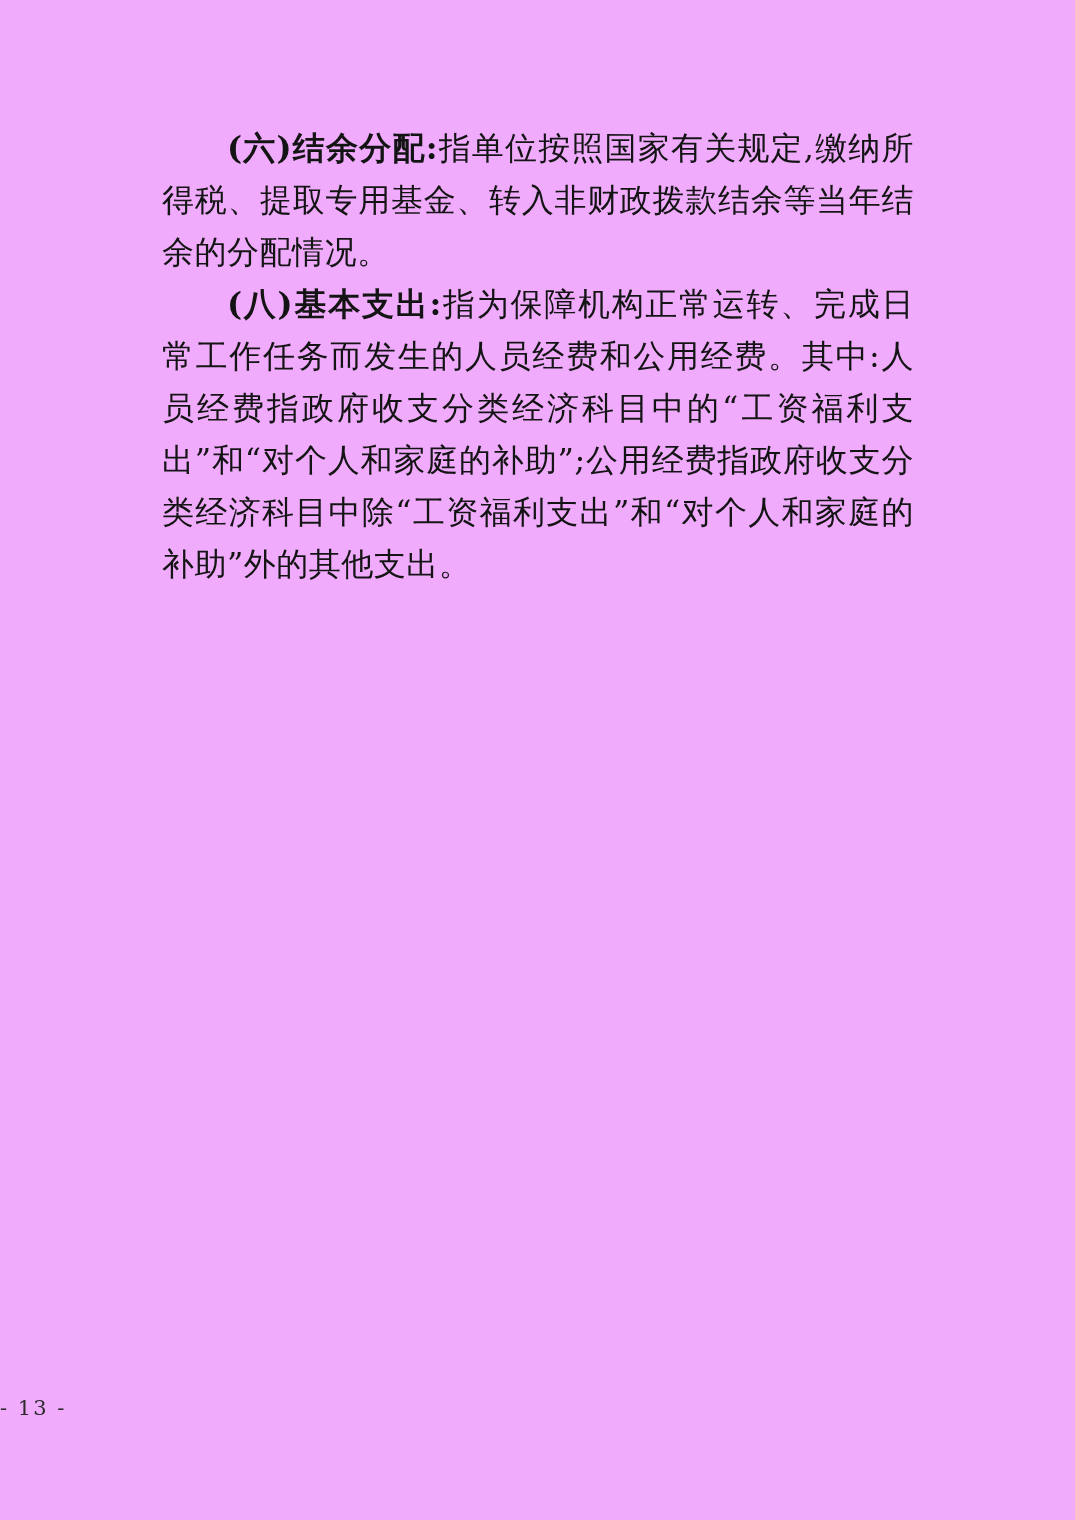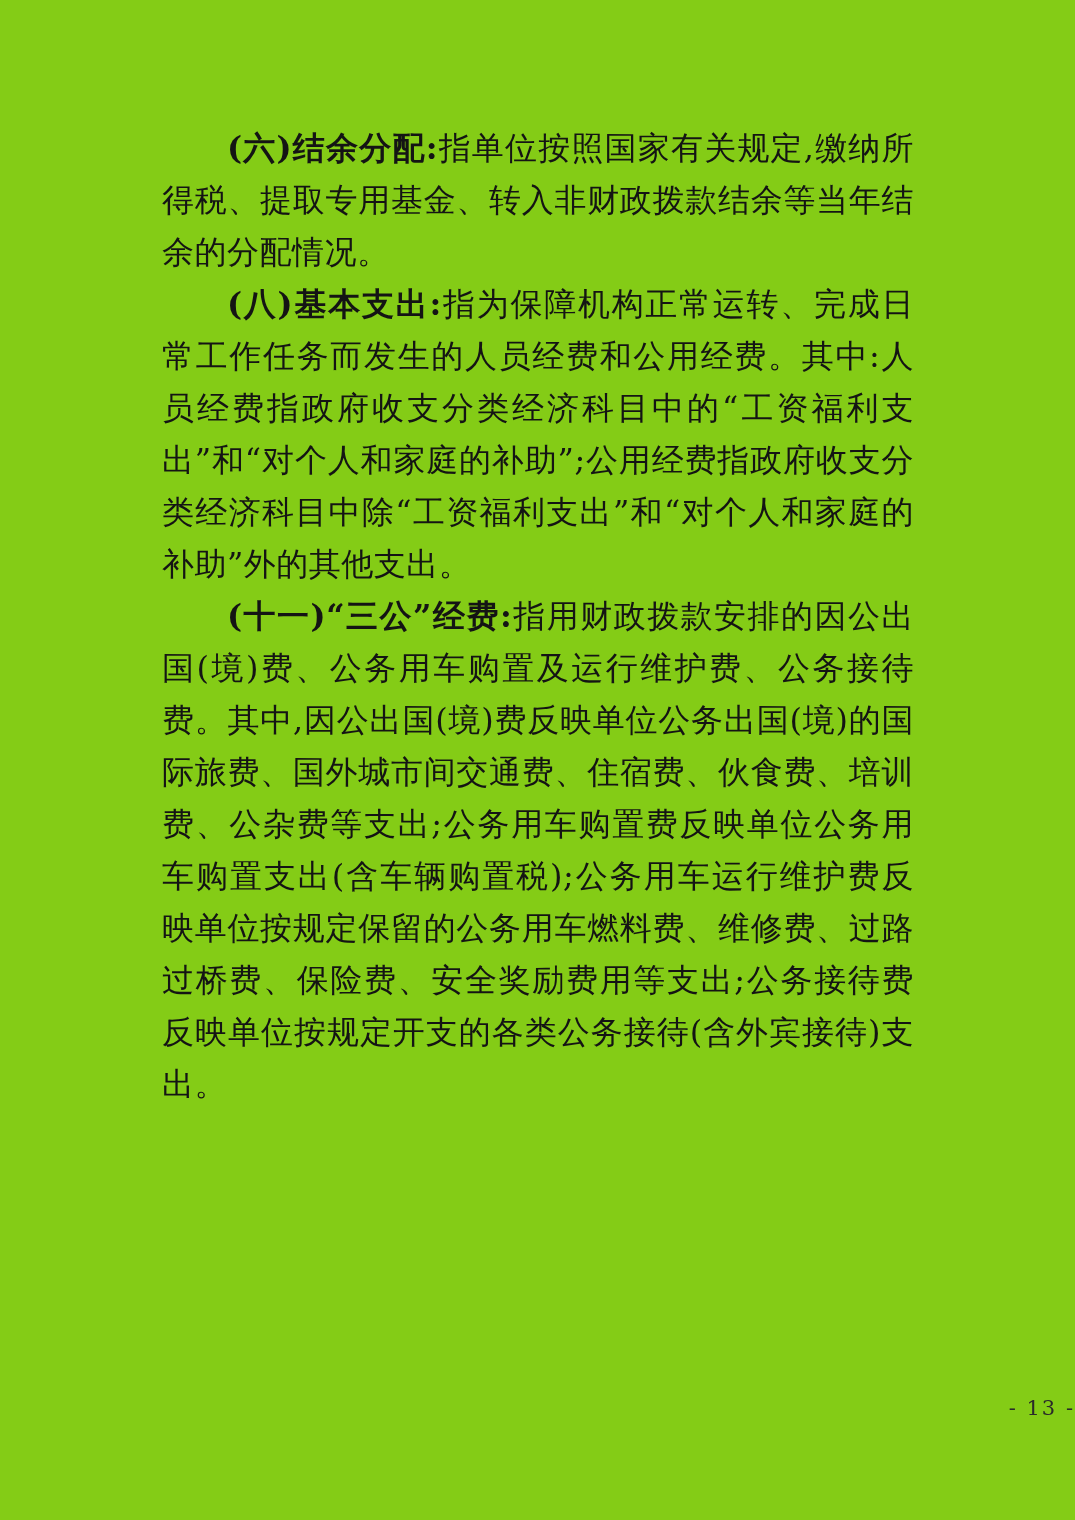--- a/index.html
+++ b/index.html
@@ -4,21 +4,21 @@
 <style>
   html, body {
     margin: 0;
     padding: 0;
     background: #ffffff;
   }
   .page {
     position: relative;
     width: 1075px;
     height: 1520px;
-    background: #84cc16;
+    background: #f0abfc;
     overflow: hidden;
     font-family: "DejaVu Serif", "Liberation Serif", serif;
     color: #141414;
   }
   .content {
     position: absolute;
     left: 162px;
     top: 122px;
     width: 752px;
   }
@@ -33,38 +33,37 @@
     word-break: break-all;
   }
   .para .head {
     font-weight: 700;
   }
   .footer {
     position: absolute;
     left: 0;
     top: 1396px;
     width: 100%;
-    text-align: right;
+    text-align: left;
     font-size: 21px;
     letter-spacing: 2px;
     color: #2a2a2a;
     font-family: "DejaVu Serif", "Liberation Serif", serif;
   }
 </style>
 </head>
 <body>
 
 <div class="page">
   <div class="content">
 
     <p class="para"><span class="head">(六)结余分配:</span><span>指单位按照国家有关规定,缴纳所得税、提取专用基金、转入非财政拨款结余等当年结余的分配情况。</span></p>
 
 
     <p class="para"><span class="head">(八)基本支出:</span><span>指为保障机构正常运转、完成日常工作任务而发生的人员经费和公用经费。其中:人员经费指政府收支分类经济科目中的“工资福利支出”和“对个人和家庭的补助”;公用经费指政府收支分类经济科目中除“工资福利支出”和“对个人和家庭的补助”外的其他支出。</span></p>
 
 
 
-    <p class="para"><span class="head">(十一)“三公”经费:</span><span>指用财政拨款安排的因公出国(境)费、公务用车购置及运行维护费、公务接待费。其中,因公出国(境)费反映单位公务出国(境)的国际旅费、国外城市间交通费、住宿费、伙食费、培训费、公杂费等支出;公务用车购置费反映单位公务用车购置支出(含车辆购置税);公务用车运行维护费反映单位按规定保留的公务用车燃料费、维修费、过路过桥费、保险费、安全奖励费用等支出;公务接待费反映单位按规定开支的各类公务接待(含外宾接待)支出。</span></p>
 
   </div>
 
   <div class="footer">- 13 -</div>
 </div>
 
 </body></html>

